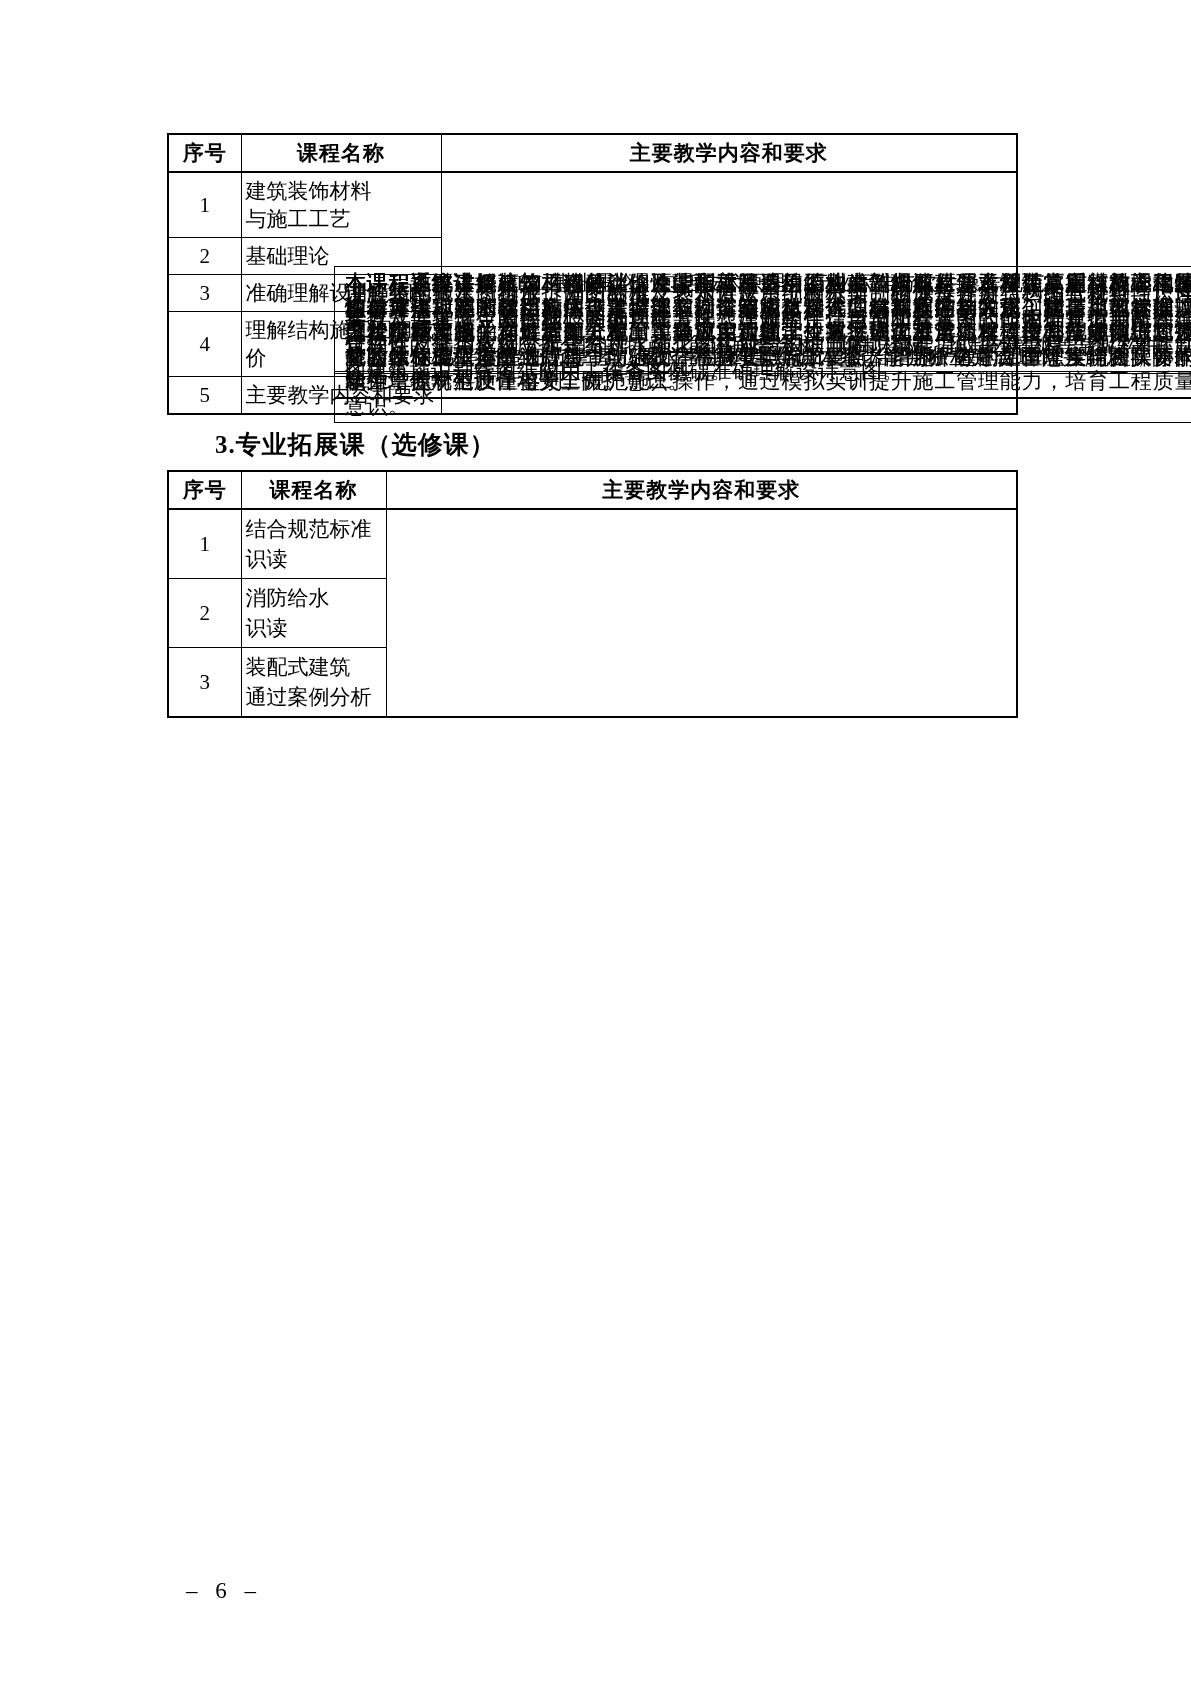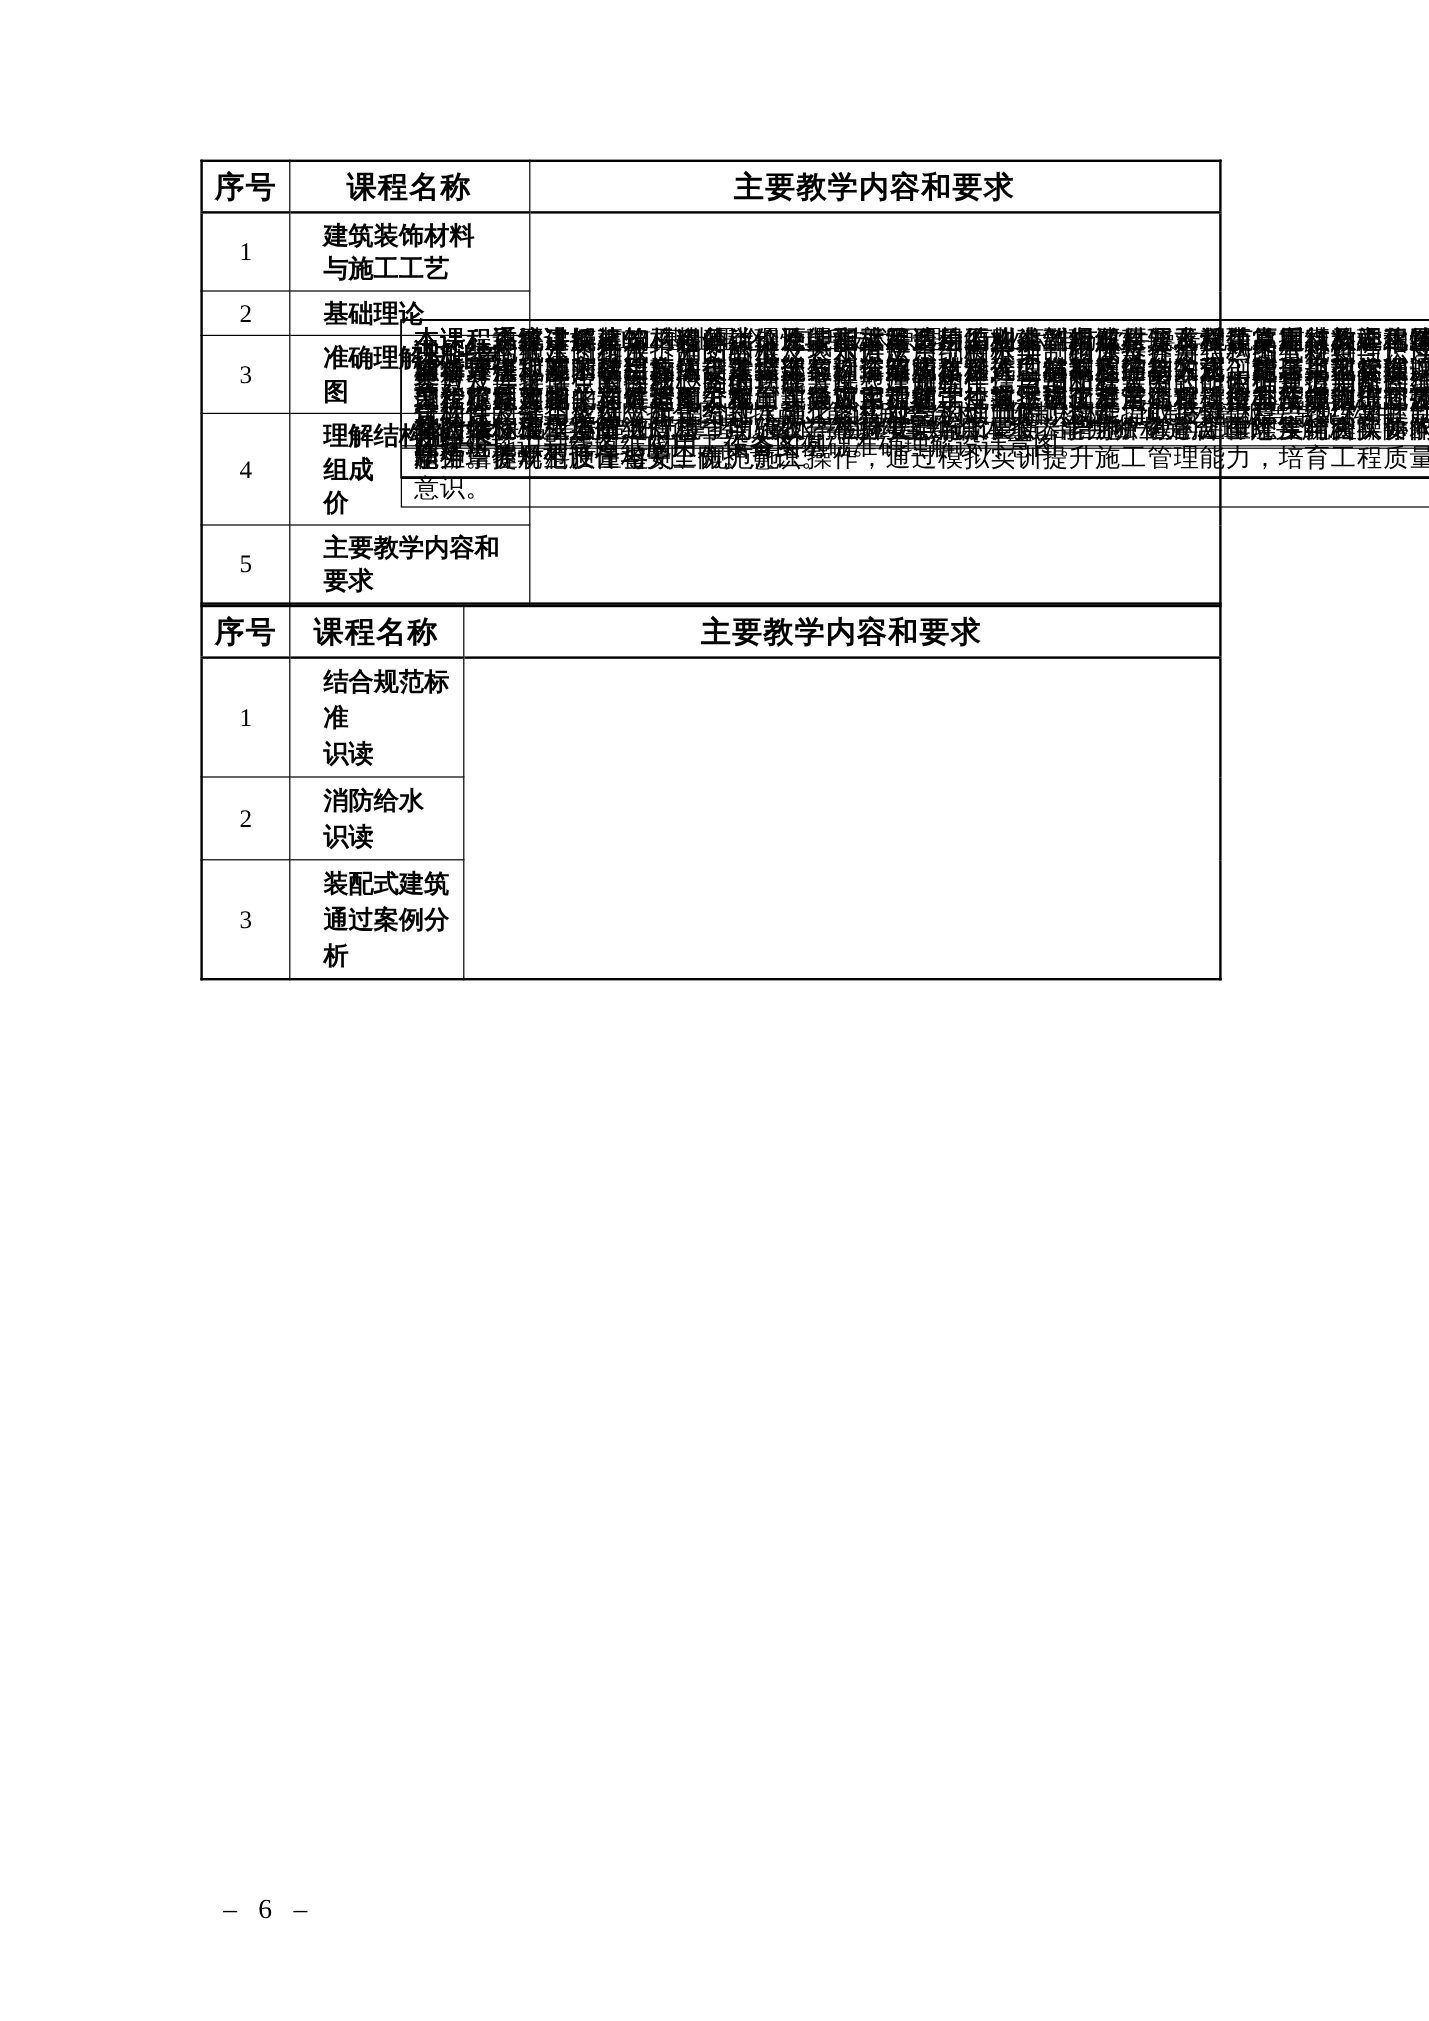--- a/index.html
+++ b/index.html
@@ -6,26 +6,26 @@
   body{
     width:1191px;height:1684px;position:relative;
     font-family:"Liberation Serif","DejaVu Serif",serif;
     color:#000;
   }
   .content{position:absolute;left:167px;top:133px;width:851px;}
   table{border-collapse:collapse;width:100%;table-layout:fixed;border:2px solid #000;}
   th,td{border:1px solid #000;}
   thead th{
     border-bottom:2px solid #000;
-    font-size:25px;font-weight:bold;text-align:center;
+    font-size:21px;font-weight:bold;text-align:center;
     padding:4px 2px;letter-spacing:1px;margin-left:41px;
   }
   td{font-size:21px;vertical-align:middle;}
   td.no{text-align:center;}
-  td.name{padding:4px 6px 4px 28px;white-space:pre-line;line-height:28px;font-weight:bold;}
+  td.name{padding:4px 6px 4px 4px;white-space:pre-line;line-height:28px;}
   td.content{
     text-align:justify;text-justify:inter-ideograph;
     padding:4px 9px 4px 10px;line-height:24.5px;
     letter-spacing:0.5px;
   }
   .t1 col.c-no{width:73px;} .t1 col.c-name{width:200px;}
   .t2 col.c-no{width:73px;} .t2 col.c-name{width:145px;}
   .t2 td.content{line-height:26px;padding-top:13px;padding-bottom:13px;}
   .t2 td.name{line-height:30px;}
   .section-heading{
@@ -80,20 +80,21 @@
           <td class="content">本课程主要了解建筑工程的计价原理和工程造价的构成；理解建筑工程预算定额及工程量清单计价规范的使用方法，掌握定额计价及清单计价的编制程序与方法；能运用现行的规范、定额及相关文件计算工程量；会应用定额计价方法或工程量清单计价方法编制一套完整的单位工程造价。</td>
         </tr>
         <tr>
           <td class="no">5</td>
           <td class="name">主要教学内容和要求</td>
           <td class="content">本课程通过讲解框架、砌体、钢及装配式等多种结构类型知识。要求学生掌握结构施工图识读方法，明晰各结构的设计原理与构造组成，深入理解不同结构的施工程序。教学强调理论联系实际，通过案例分析、现场观摩帮助学生熟悉施工工艺流程，使其能够依据规范对各结构施工质量进行检查与验收，掌握安全施工要点，培养严谨的工作态度与团队协作精神，使学生胜任相关工作。</td>
         </tr>
       </tbody>
   </table>
 
+  <div class="section-heading">3.专业拓展课（选修课）</div>
 
   <table class="t2">
     <colgroup>
         <col class="c-no">
         <col class="c-name">
         <col class="c-content">
       </colgroup>
     <thead>
       <tr>
         <th>序号</th>

